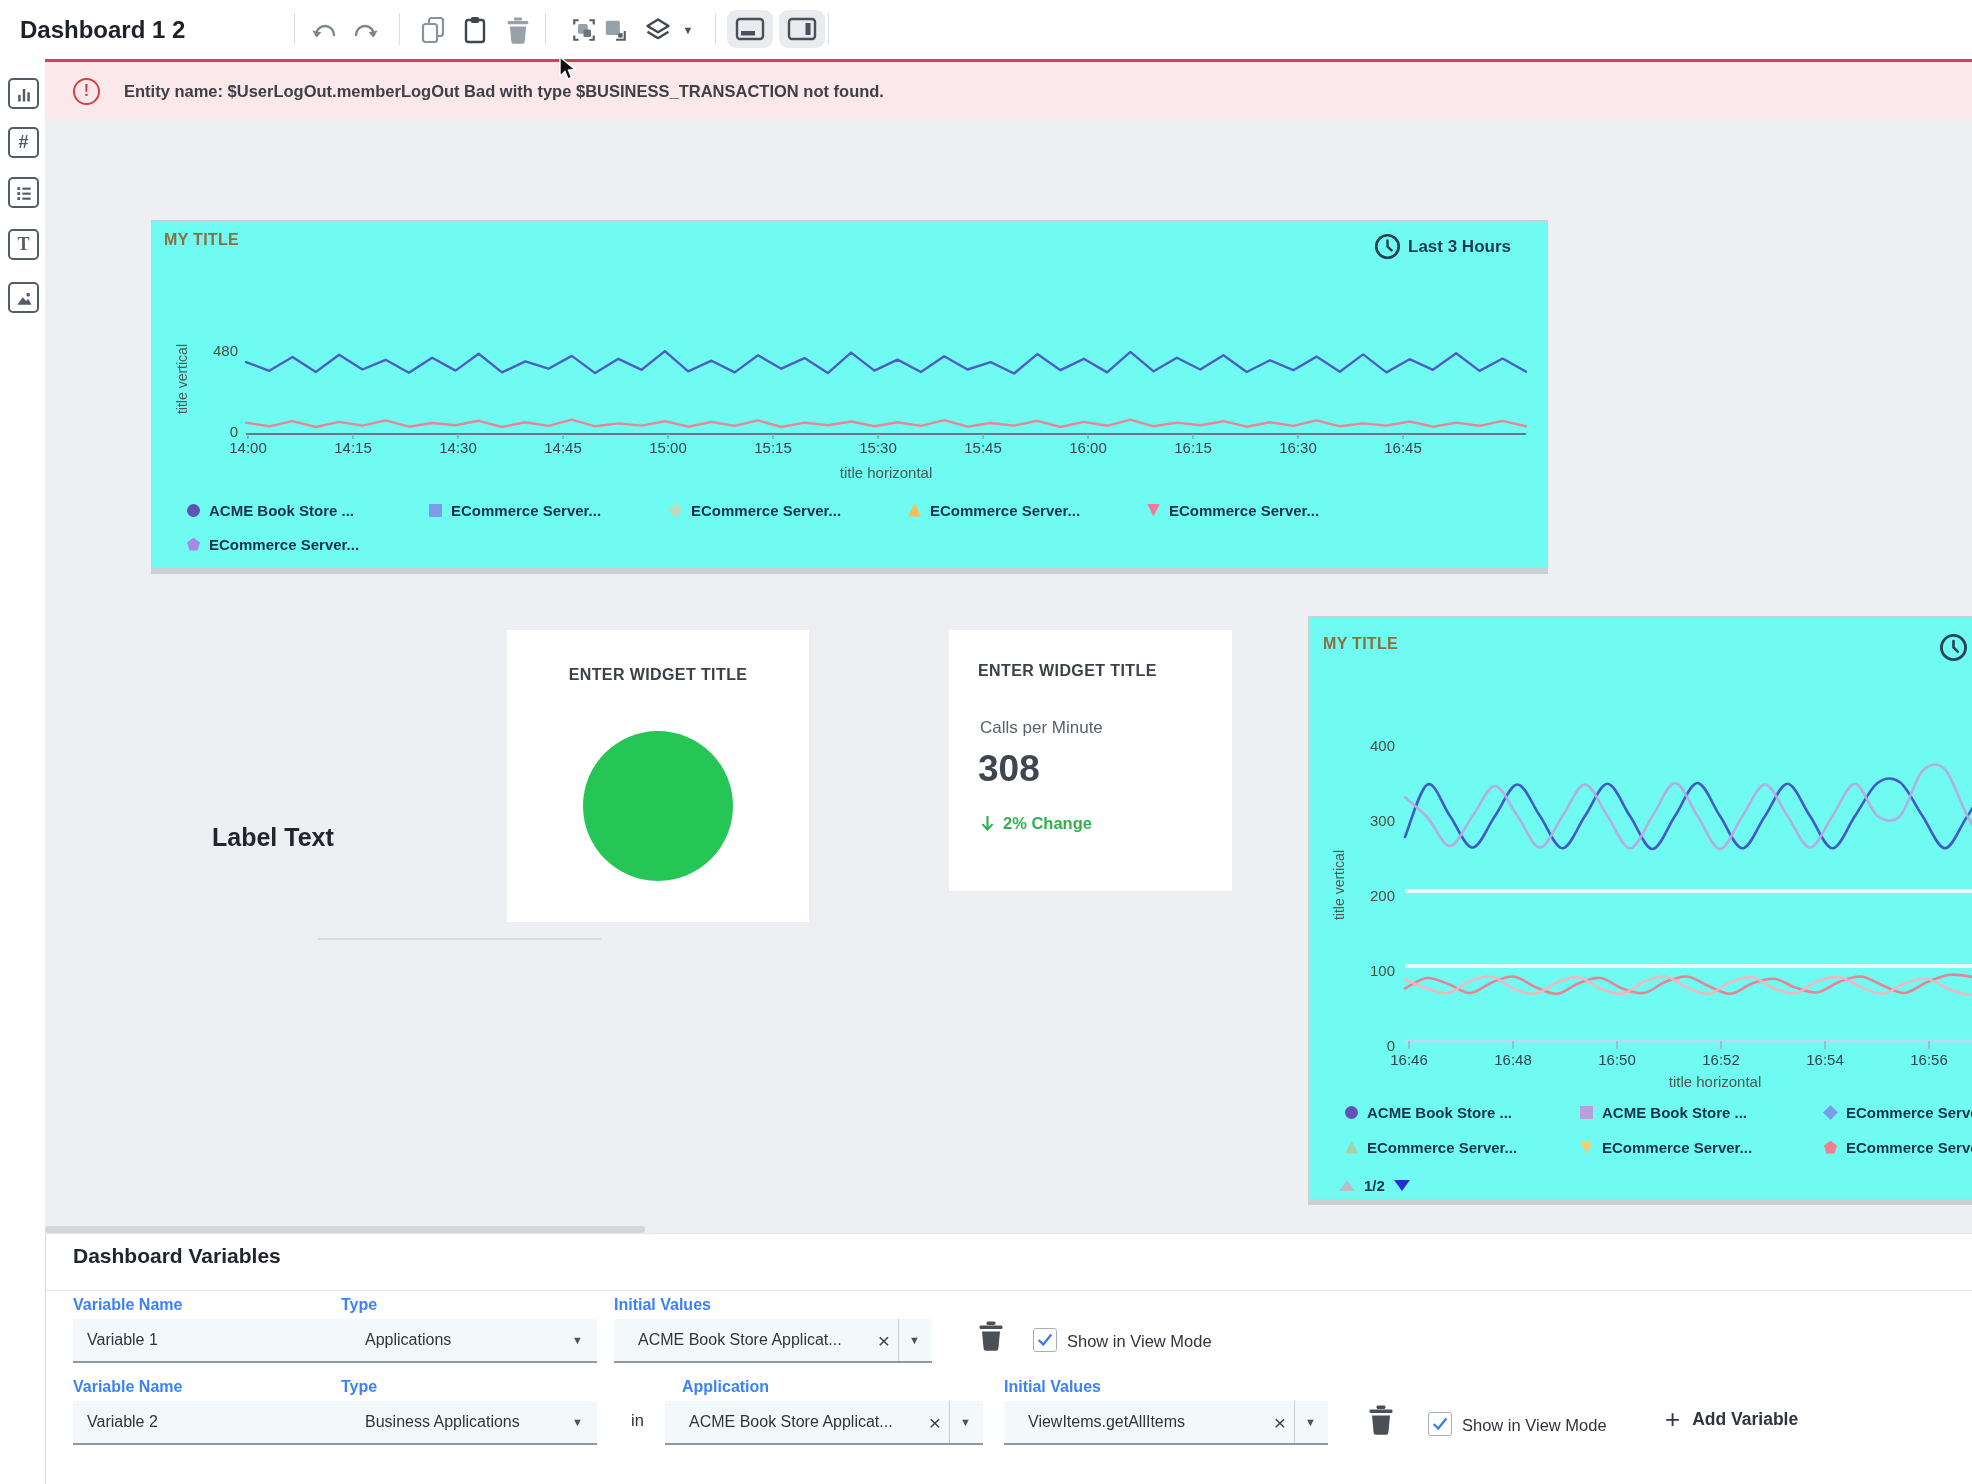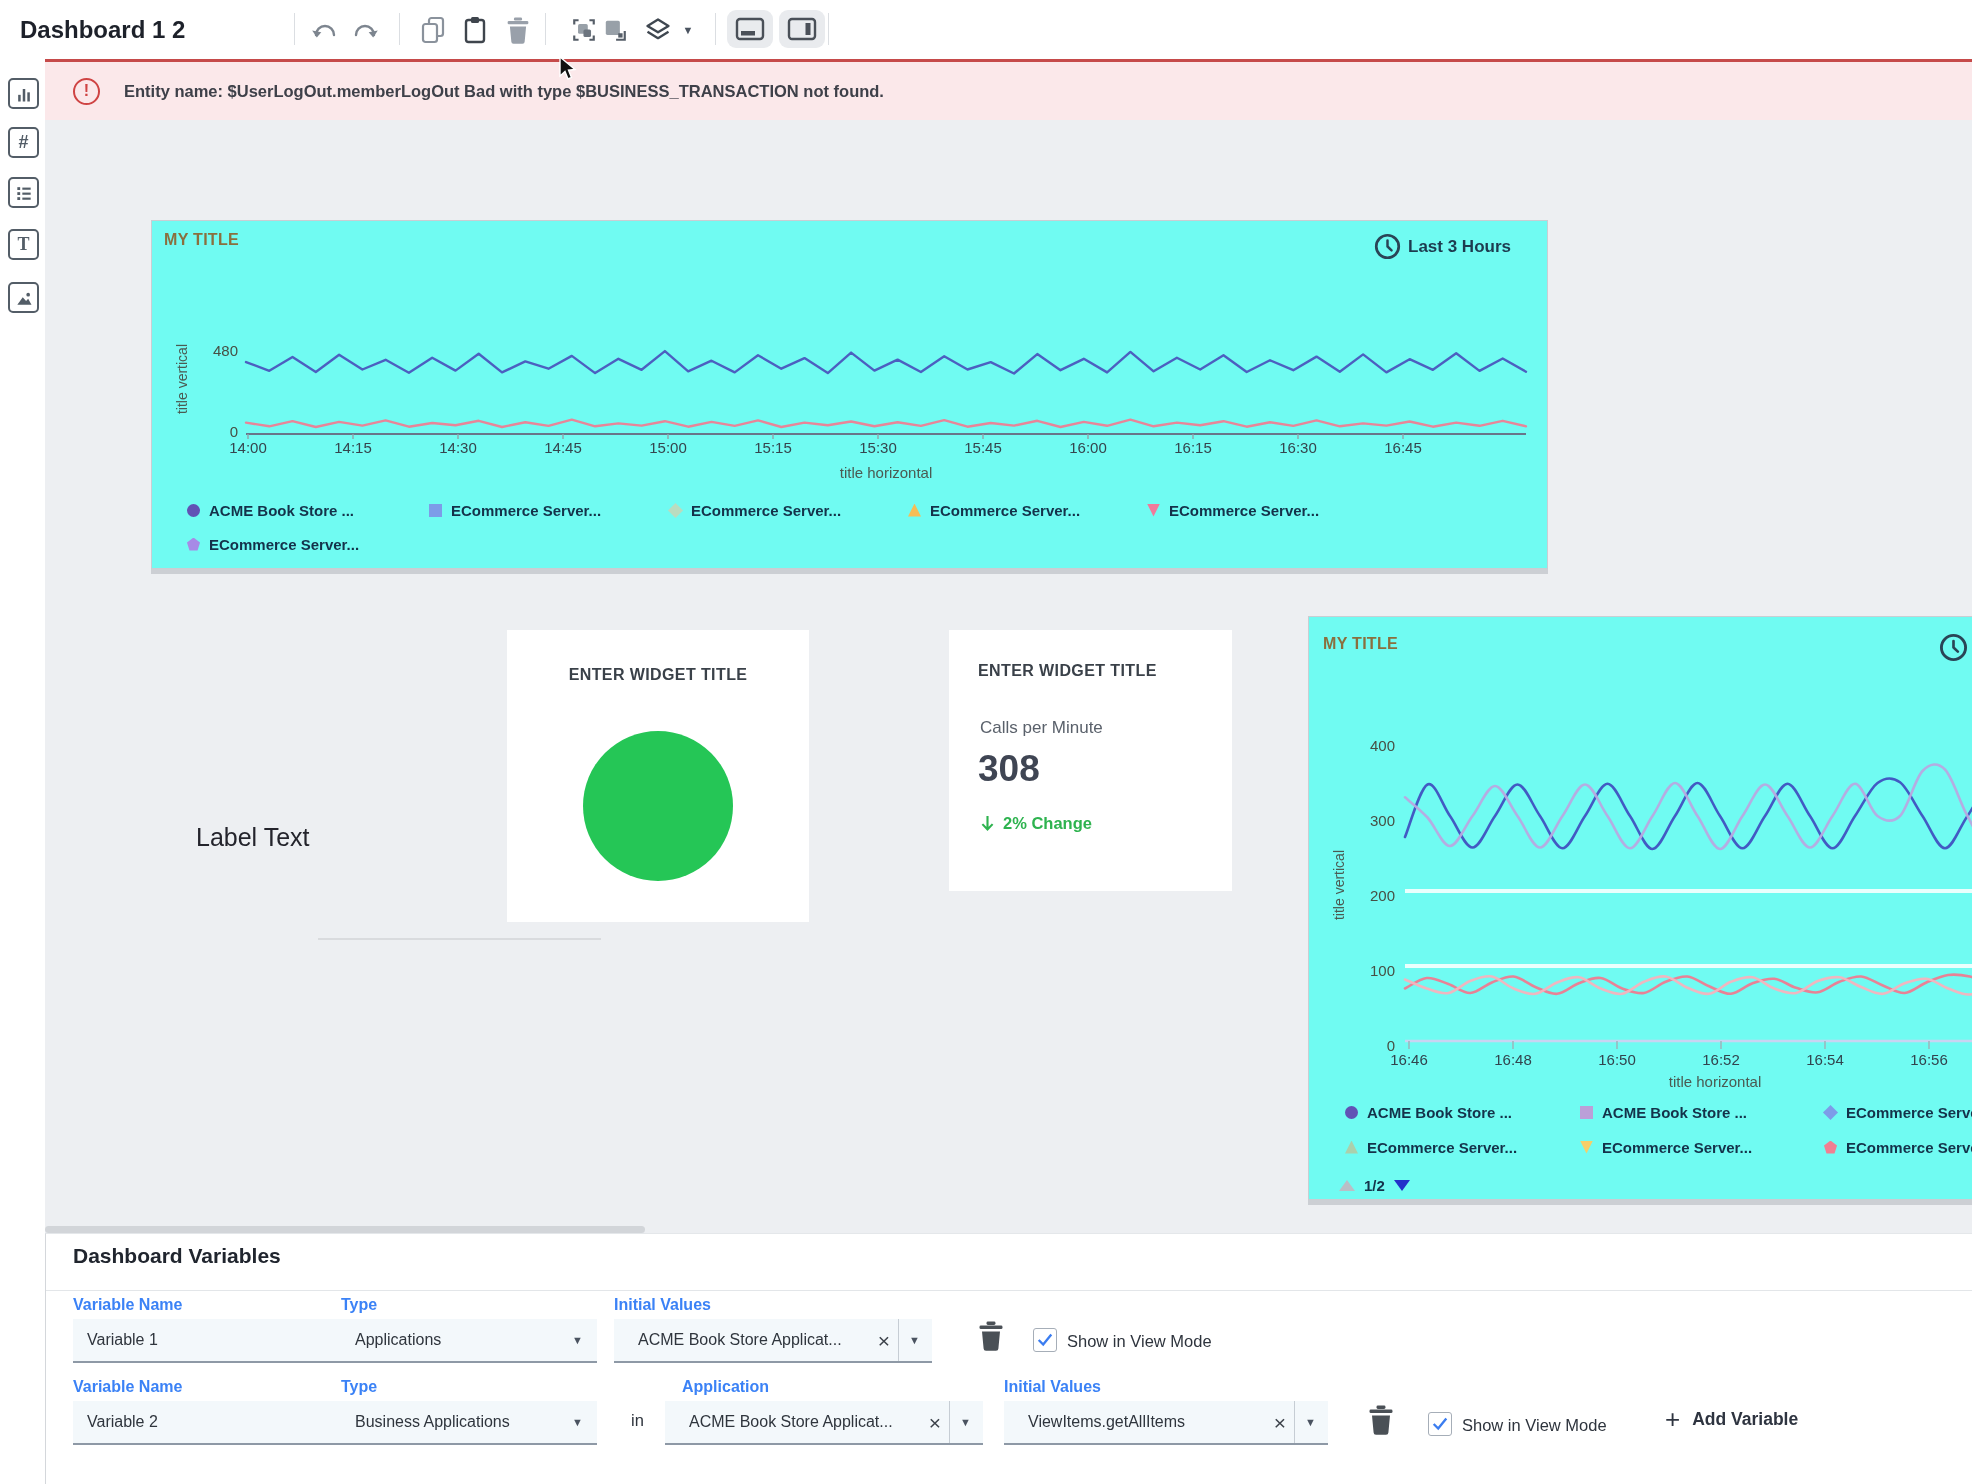--- a/index.html
+++ b/index.html
@@ -39,21 +39,21 @@
   .marker.circle { border-radius:50%; }
   .marker.diamond { transform:rotate(45deg) scale(.82); }
   .marker.triangle-up { clip-path:polygon(50% 0,100% 100%,0 100%); }
   .marker.triangle-down { clip-path:polygon(0 0,100% 0,50% 100%); }
   .marker.pentagon { clip-path:polygon(50% 0,100% 38%,81% 100%,19% 100%,0 38%); }
 
   #w1 { left:151px; top:220px; width:1397px; height:349px; }
   #w2 { left:1308px; top:616px; width:722px; height:584px; overflow:hidden; }
 
   #label-widget { left:196px; top:790px; width:405px; height:150px; }
-  #label-text { left:0; top:33px; font-size:25px; font-weight:400; color:#24242c; }
+  #label-text { left:16px; top:33px; font-size:25px; font-weight:700; color:#24242c; }
   #label-underline { left:122px; top:148px; width:283px; height:2px; background:#d9dbde; }
 
   #health-widget { left:507px; top:630px; width:302px; height:292px; background:#fff; }
   #health-title { width:100%; top:36px; text-align:center; font-size:16px; font-weight:bold; color:#3a4149; letter-spacing:.4px; }
   #health-circle { left:76px; top:101px; width:150px; height:150px; border-radius:50%; }
 
   #metric-widget { left:949px; top:630px; width:283px; height:261px; background:#fff; }
   #metric-title { left:29px; top:32px; font-size:16px; font-weight:bold; color:#3a4149; letter-spacing:.4px; }
   #metric-label { left:31px; top:88px; font-size:17px; color:#5a616b; }
   #metric-value { left:29px; top:118px; font-size:37px; font-weight:bold; color:#3f4553; }
@@ -65,21 +65,21 @@
   .pg-text { font-size:15px; font-weight:bold; color:#14324a; }
 
   
   #panel { left:45px; top:1233px; width:1927px; height:251px; background:#fff; border-left:1px solid #d4d7db; border-top:1px solid #e4e7ea; }
   #panel-heading { left:27px; top:10px; font-size:21px; font-weight:bold; color:#20252e; }
   #panel-divider { left:0; top:56px; width:1927px; height:1px; background:#e3e6e9; }
   .fld-label { font-size:16px; font-weight:bold; color:#3b82f6; }
   .fld { background:#f3f8fb; border:none; border-bottom:2px solid #8e99a6; height:44px; font-size:16px; color:#2f353d; font-family:"Liberation Sans",sans-serif; }
   input.fld { padding-left:14px; }
   .sel { display:flex; align-items:center; cursor:pointer; }
-  .sel .sel-text { margin-left:14px; flex:1; }
+  .sel .sel-text { margin-left:24px; flex:1; }
   .caret { font-size:11px; color:#4a5360; margin-right:14px; }
   .tk { display:flex; align-items:center; cursor:pointer; }
   .tk .tk-text { margin-left:24px; flex:1; white-space:nowrap; overflow:hidden; }
   .tk .tk-x { font-size:21px; color:#3c424a; padding:0 8px; cursor:pointer; line-height:1; }
   .tk .tk-div { width:1px; height:42px; background:#c6cdd4; }
   .tk .caret { margin:0 0 0 10px; margin-right:12px; }
   .trash-btn { background:transparent; border:none; cursor:pointer; }
   .checkbox { width:24px; height:24px; background:#fff; border:1.5px solid #a6aeb8; border-radius:3px; display:flex; align-items:center; justify-content:center; cursor:pointer; }
   .check-label { font-size:16.5px; color:#2e343d; font-weight:500; }
   #add-var { display:flex; align-items:center; background:transparent; border:none; cursor:pointer; }

